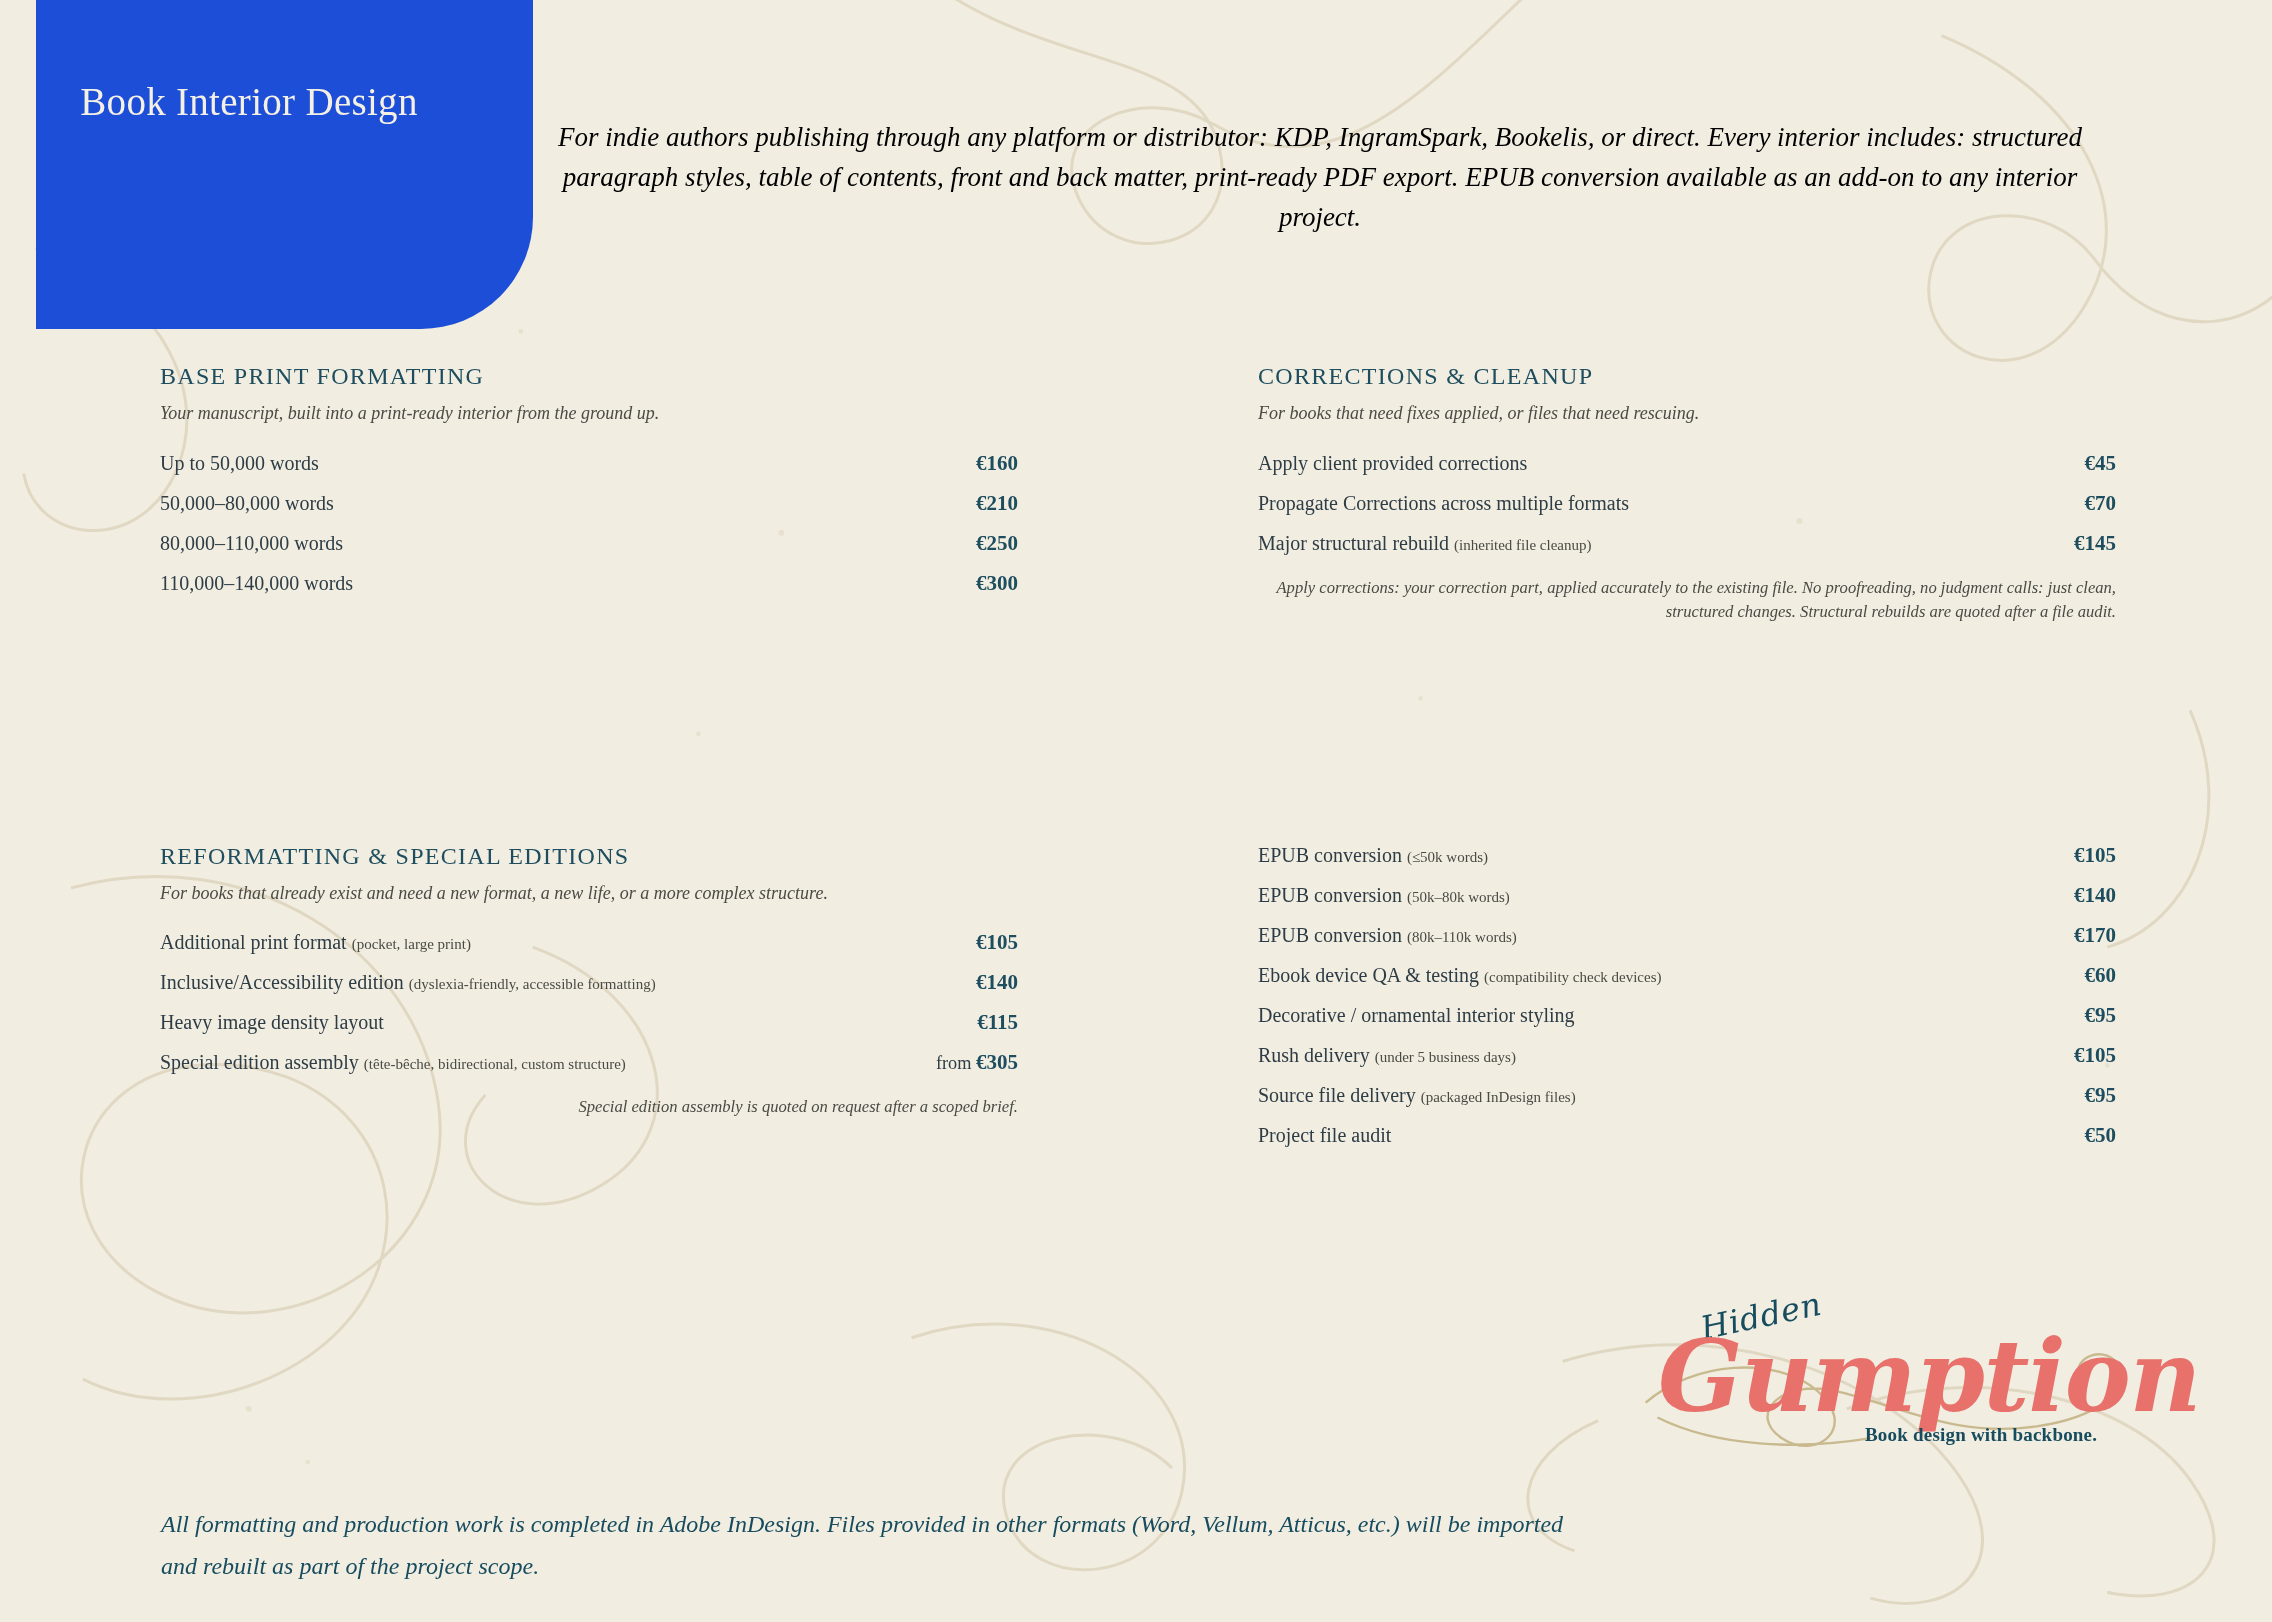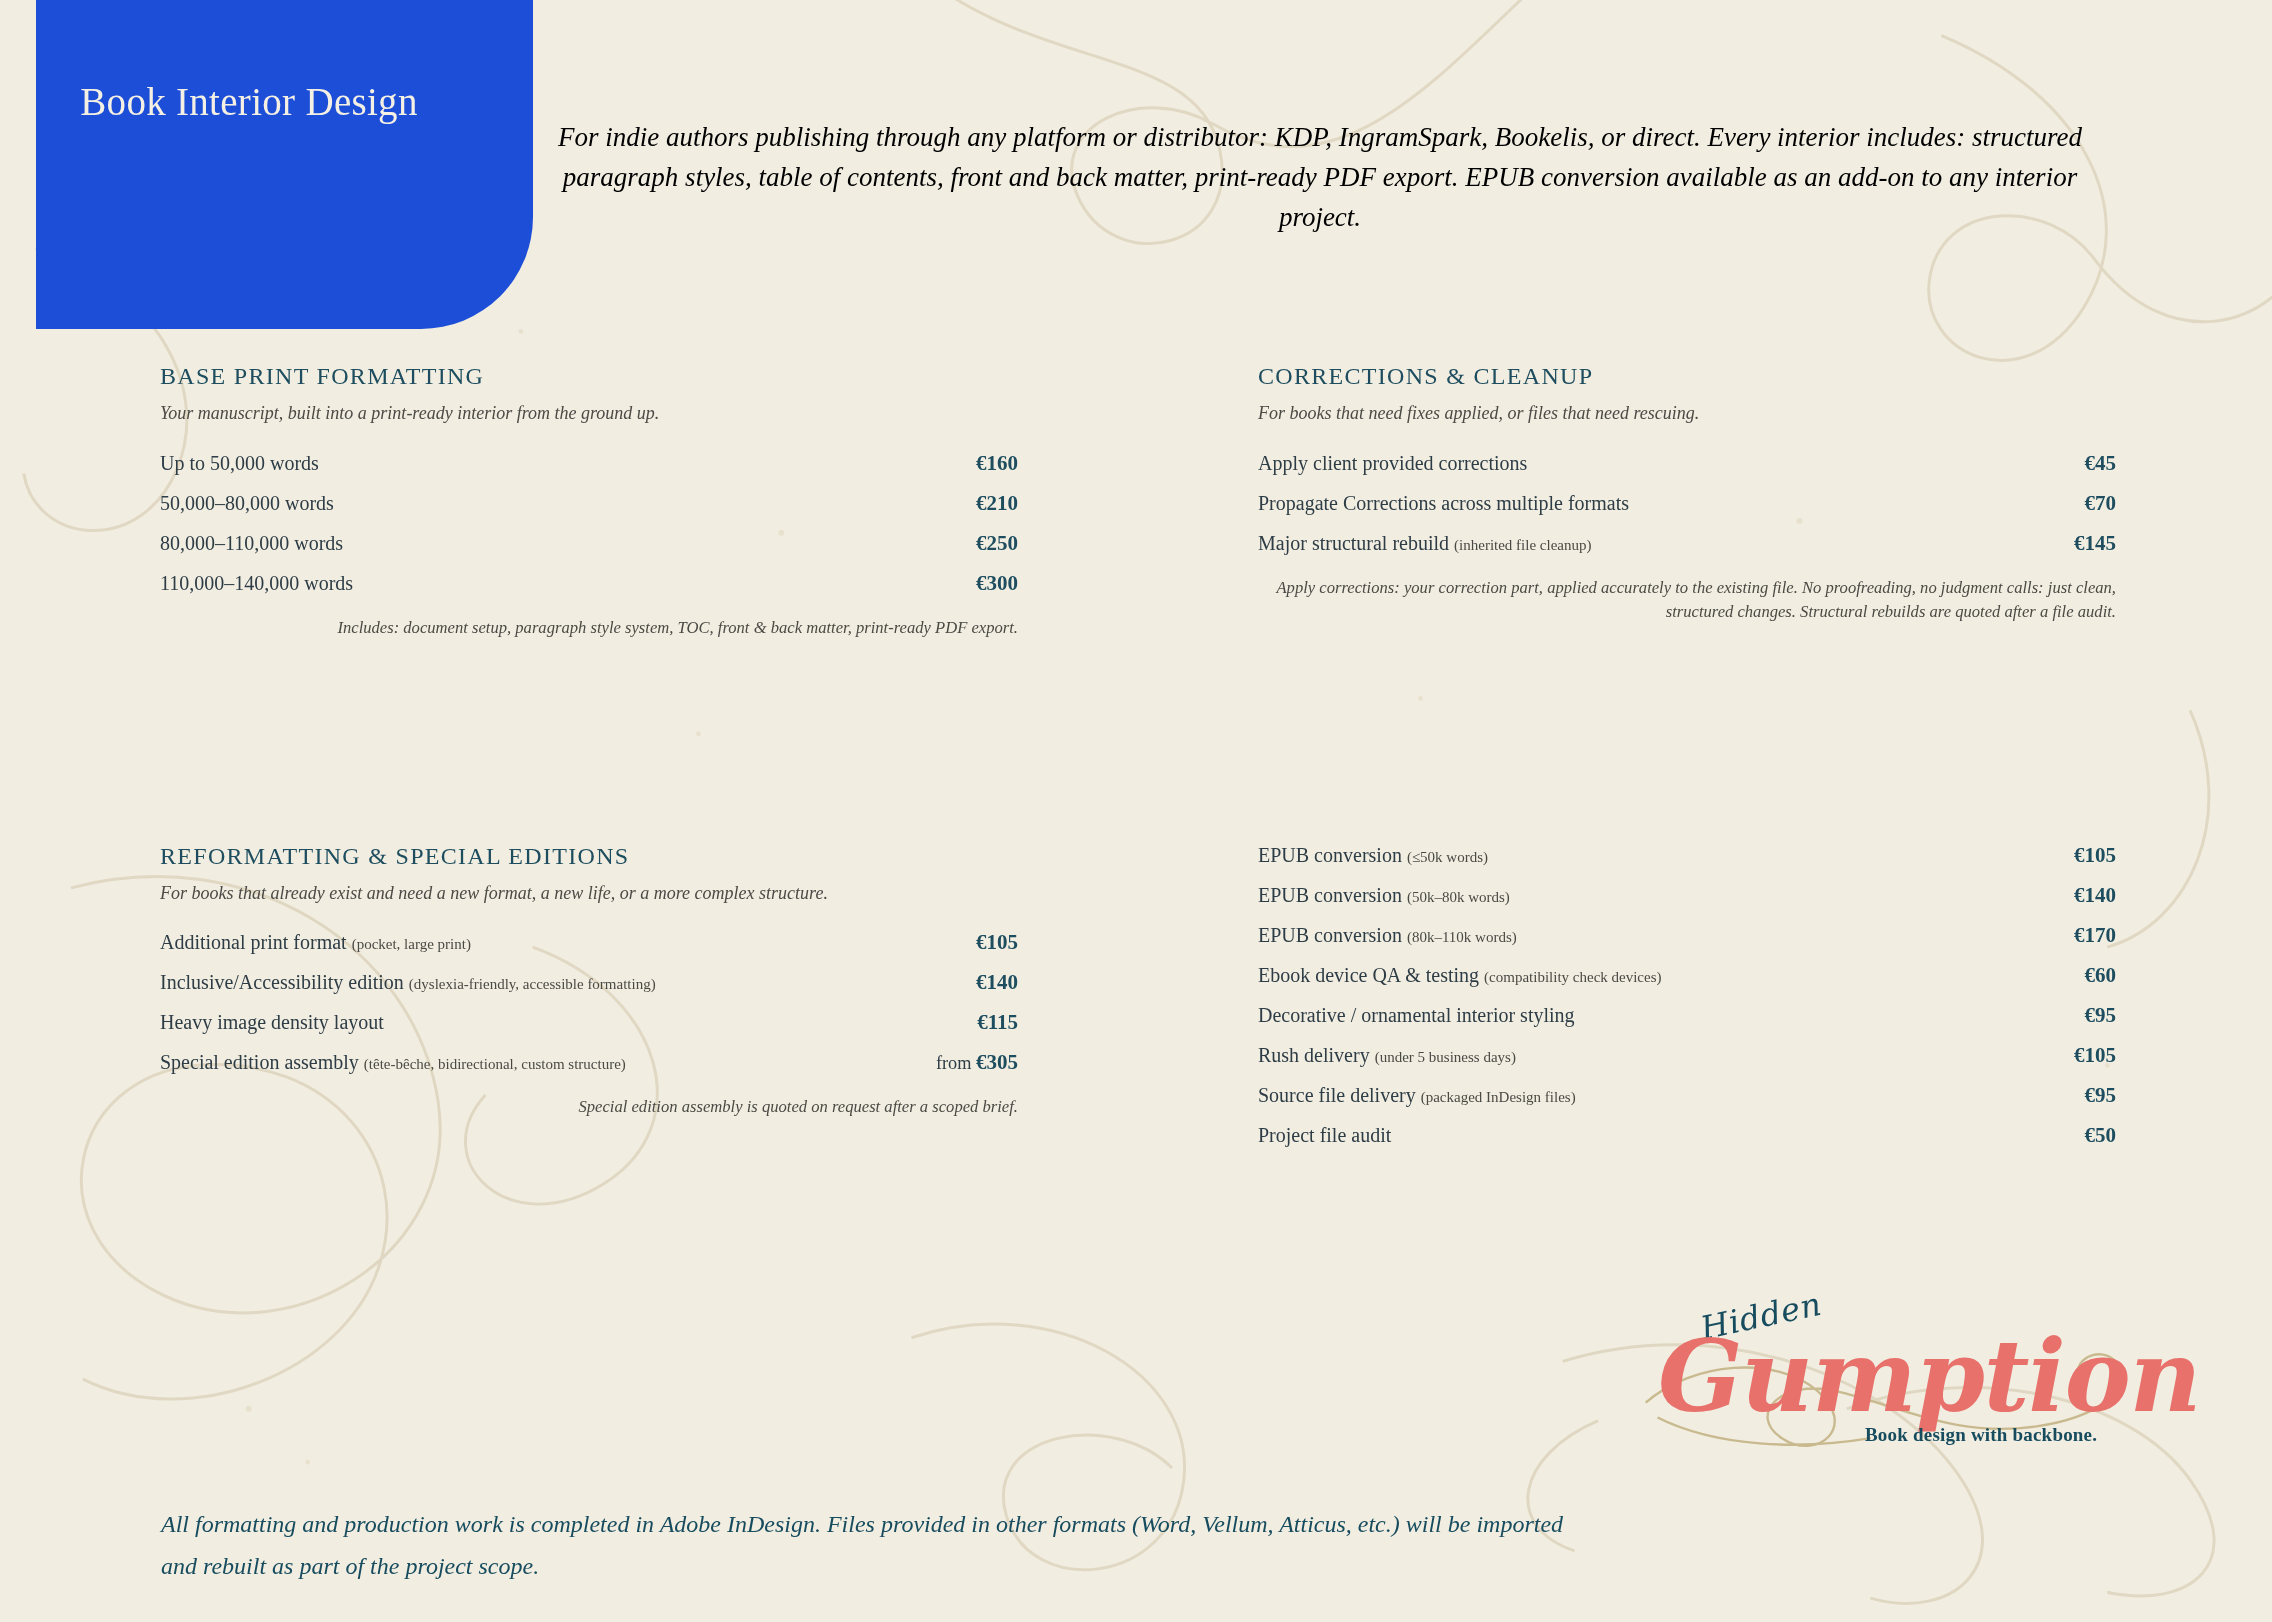--- a/index.html
+++ b/index.html
@@ -261,21 +261,20 @@
         <span class="label"><span>80,000–110,000 words</span> </span>
         <span class="leader"></span>
         <span class="price"><span class="pre"></span><span>€250</span></span>
       </div>
       <div class="row">
         <span class="label"><span>110,000–140,000 words</span> </span>
         <span class="leader"></span>
         <span class="price"><span class="pre"></span><span>€300</span></span>
       </div>
     </div>
-    <div class="note left-indent">Includes: document setup, paragraph style system, TOC, front &amp; back matter, print-ready PDF export.</div>
   </div>
 
   <div class="col col-right block-top">
     <div class="sec-title">CORRECTIONS &amp; CLEANUP</div>
     <div class="sec-sub">For books that need fixes applied, or files that need rescuing.</div>
     <div class="rows">
       <div class="row">
         <span class="label"><span>Apply client provided corrections</span> </span>
         <span class="leader"></span>
         <span class="price"><span class="pre"></span><span>€45</span></span>

